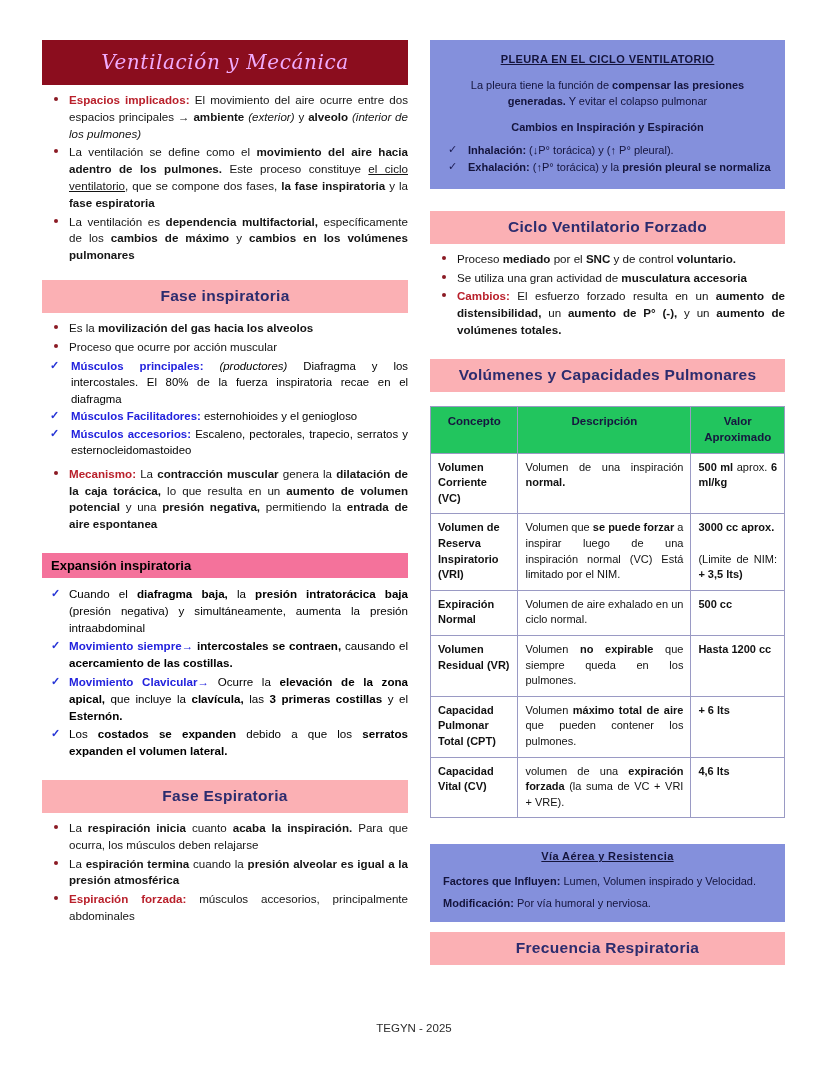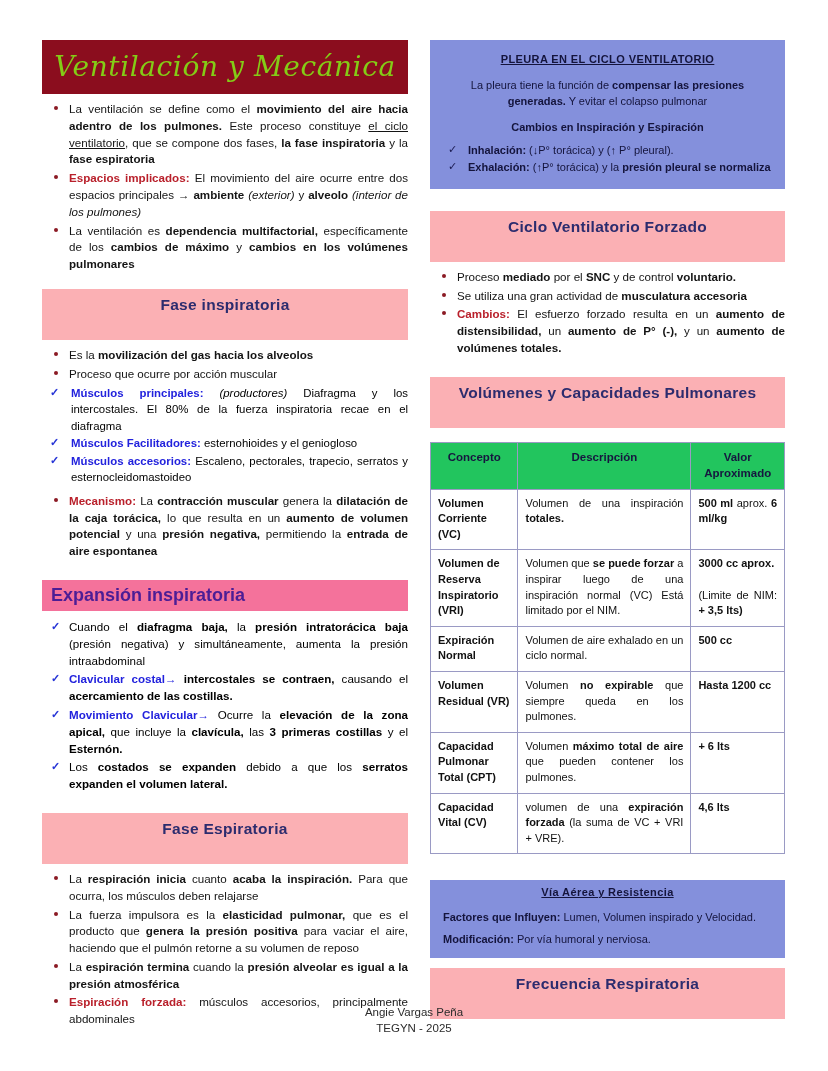--- a/index.html
+++ b/index.html
@@ -19,45 +19,45 @@
     display: flex;
     gap: 22px;
     align-items: flex-start;
   }
   .col-left { width: 366px; flex: 0 0 366px; }
   .col-right { width: 355px; flex: 0 0 355px; }
 
   
   .title-banner {
     background: #8B0D1E;
-    color: #84cc16;
+    color: #f0abfc;
     text-align: center;
     padding: 10px 6px 11px 6px;
-    font-size: 28px;
+    font-size: 20px;
     letter-spacing: 0.6px;
     font-style: italic;
     font-weight: 400;
     font-family: "DejaVu Serif", serif;
   }
 
   
   .banner-pink {
     background: #FBB0B4;
     color: #2C2C6E;
     text-align: center;
     font-size: 15.5px;
     font-weight: bold;
-    padding: 7px 6px 26px 6px;
+    padding: 7px 6px 8px 6px;
     letter-spacing: 0.3px;
   }
   .banner-hotpink {
     background: #F4729B;
-    color: #4c1d95;
+    color: #000000;
     text-align: left;
-    font-size: 18px;
+    font-size: 13px;
     font-weight: bold;
     padding: 5px 8px 5px 9px;
   }
 
   
   .box-blue {
     background: #8490DC;
     color: #14143c;
     padding: 11px 14px 12px 14px;
     font-size: 11px;
@@ -188,22 +188,22 @@
 <body>
 
 <div class="page">
   <div class="cols">
 
     <div class="col-left">
 
       <div class="title-banner">Ventilación y  Mecánica</div>
 
       <ul class="bl">
+          <li><span class="dot"></span><span class="red">Espacios implicados:</span><span> El movimiento del aire ocurre entre dos espacios principales </span><span class="b">→ ambiente</span><span class="i"> (exterior)</span><span> y </span><span class="b">alveolo</span><span class="i"> (interior de los pulmones)</span></li>
           <li><span class="dot"></span><span>La ventilación se define como el </span><span class="b">movimiento del aire hacia adentro de los pulmones.</span><span> Este proceso constituye </span><span class="u">el ciclo ventilatorio</span><span>, que se compone dos fases, </span><span class="b">la fase inspiratoria</span><span> y la </span><span class="b">fase espiratoria</span></li>
-          <li><span class="dot"></span><span class="red">Espacios implicados:</span><span> El movimiento del aire ocurre entre dos espacios principales </span><span class="b">→ ambiente</span><span class="i"> (exterior)</span><span> y </span><span class="b">alveolo</span><span class="i"> (interior de los pulmones)</span></li>
           <li><span class="dot"></span><span>La ventilación es </span><span class="b">dependencia multifactorial,</span><span> específicamente de los </span><span class="b">cambios de máximo</span><span> y </span><span class="b">cambios en los volúmenes pulmonares</span></li>
         </ul>
 
       <div class="sp14"></div>
       <div class="banner-pink">Fase inspiratoria</div>
 
       <ul class="bl">
           <li><span class="dot"></span><span>Es la </span><span class="b">movilización del gas hacia los alveolos</span></li>
           <li><span class="dot"></span><span>Proceso que ocurre por acción muscular</span></li>
         </ul>
@@ -214,31 +214,30 @@
         </ul>
       <ul class="bl">
           <li><span class="dot"></span><span class="red">Mecanismo:</span><span> La </span><span class="b">contracción muscular</span><span> genera la </span><span class="b">dilatación de la caja torácica,</span><span> lo que resulta en un </span><span class="b">aumento de volumen potencial</span><span> y una </span><span class="b">presión negativa,</span><span> permitiendo la </span><span class="b">entrada de aire espontanea</span></li>
         </ul>
 
       <div class="sp18"></div>
       <div class="banner-hotpink">Expansión inspiratoria</div>
 
       <ul class="chklist">
           <li><span class="chk">✓</span><span>Cuando el </span><span class="b">diafragma baja,</span><span> la </span><span class="b">presión intratorácica baja</span><span> (presión negativa) y simultáneamente, aumenta la presión intraabdominal</span></li>
-          <li><span class="chk">✓</span><span class="blue">Clavicular costal→</span><span class="b"> intercostales se contraen,</span><span> causando el </span><span class="b">acercamiento de las costillas.</span></li>
+          <li><span class="chk">✓</span><span class="blue">Movimiento siempre→</span><span class="b"> intercostales se contraen,</span><span> causando el </span><span class="b">acercamiento de las costillas.</span></li>
           <li><span class="chk">✓</span><span class="blue">Movimiento Clavicular→</span><span> Ocurre la </span><span class="b">elevación de la zona apical,</span><span> que incluye la </span><span class="b">clavícula,</span><span> las </span><span class="b">3 primeras costillas</span><span> y el </span><span class="b">Esternón.</span></li>
           <li><span class="chk">✓</span><span>Los </span><span class="b">costados se expanden</span><span> debido a que los </span><span class="b">serratos expanden el volumen lateral.</span></li>
         </ul>
 
       <div class="sp18"></div>
       <div class="banner-pink">Fase Espiratoria</div>
 
       <ul class="bl">
           <li><span class="dot"></span><span>La </span><span class="b">respiración inicia</span><span> cuanto </span><span class="b">acaba la inspiración.</span><span> Para que ocurra, los músculos deben relajarse</span></li>
-          <li><span class="dot"></span><span>La fuerza impulsora es la </span><span class="b">elasticidad pulmonar,</span><span> que es el producto que </span><span class="b">genera la presión positiva</span><span> para vaciar el aire, haciendo que el pulmón retorne a su volumen de reposo</span></li>
           <li><span class="dot"></span><span>La </span><span class="b">espiración termina</span><span> cuando la </span><span class="b">presión alveolar es igual a la presión atmosférica</span></li>
           <li><span class="dot"></span><span class="red">Espiración forzada:</span><span> músculos accesorios, principalmente abdominales</span></li>
         </ul>
     </div>
 
     <div class="col-right">
 
       <div class="box-blue">
         <div class="bx-title">PLEURA EN EL CICLO VENTILATORIO</div>
         <div class="bx-para"><span>La pleura tiene la función de </span><span class="b">compensar las presiones generadas.</span><span> Y evitar el colapso pulmonar</span></div>
@@ -265,21 +264,21 @@
         <thead>
           <tr>
             <th>Concepto</th>
             <th>Descripción</th>
             <th>Valor Aproximado</th>
           </tr>
         </thead>
         <tbody>
             <tr>
               <td class="c1">Volumen Corriente (VC)</td>
-              <td class="c2"><span>Volumen de una inspiración </span><span class="b">totales.</span></td>
+              <td class="c2"><span>Volumen de una inspiración </span><span class="b">normal.</span></td>
               <td class="c3"><span class="b">500 ml</span><span> aprox. </span><span class="b">6 ml/kg</span></td>
             </tr>
             <tr>
               <td class="c1">Volumen de Reserva Inspiratorio (VRI)</td>
               <td class="c2"><span>Volumen que </span><span class="b">se puede forzar</span><span> a inspirar luego de una inspiración normal (VC) Está limitado por el NIM.</span></td>
               <td class="c3"><span class="b">3000 cc aprox.</span><br><br><span>(Limite de NIM: </span><span class="b">+ 3,5 lts)</span></td>
             </tr>
             <tr>
               <td class="c1">Expiración Normal</td>
               <td class="c2"><span>Volumen de aire exhalado en un ciclo normal.</span></td>
@@ -311,16 +310,15 @@
             <div class="bx-row"><span class="b">Modificación:</span><span> Por vía humoral y nerviosa.</span></div>
           </div>
       </div>
 
       <div class="sp10"></div>
       <div class="banner-pink">Frecuencia Respiratoria</div>
     </div>
   </div>
 
   <div class="footer">
-    <div>Angie Vargas Peña</div>
     <div>TEGYN - 2025</div>
   </div>
 </div>
 
 </body></html>

